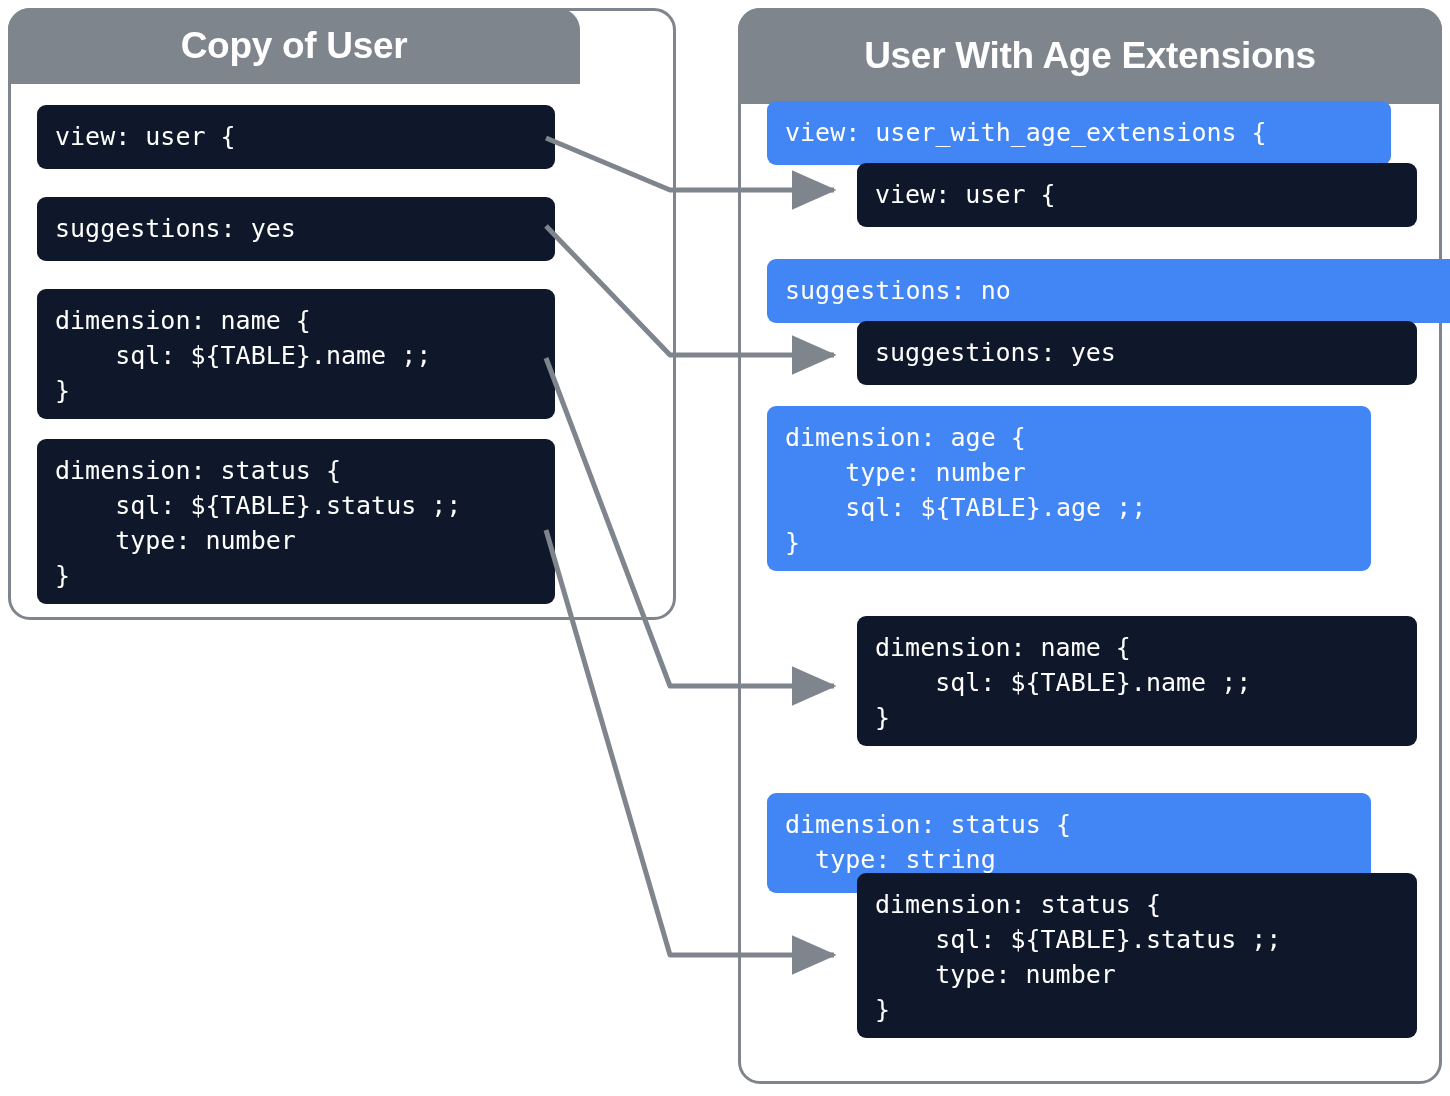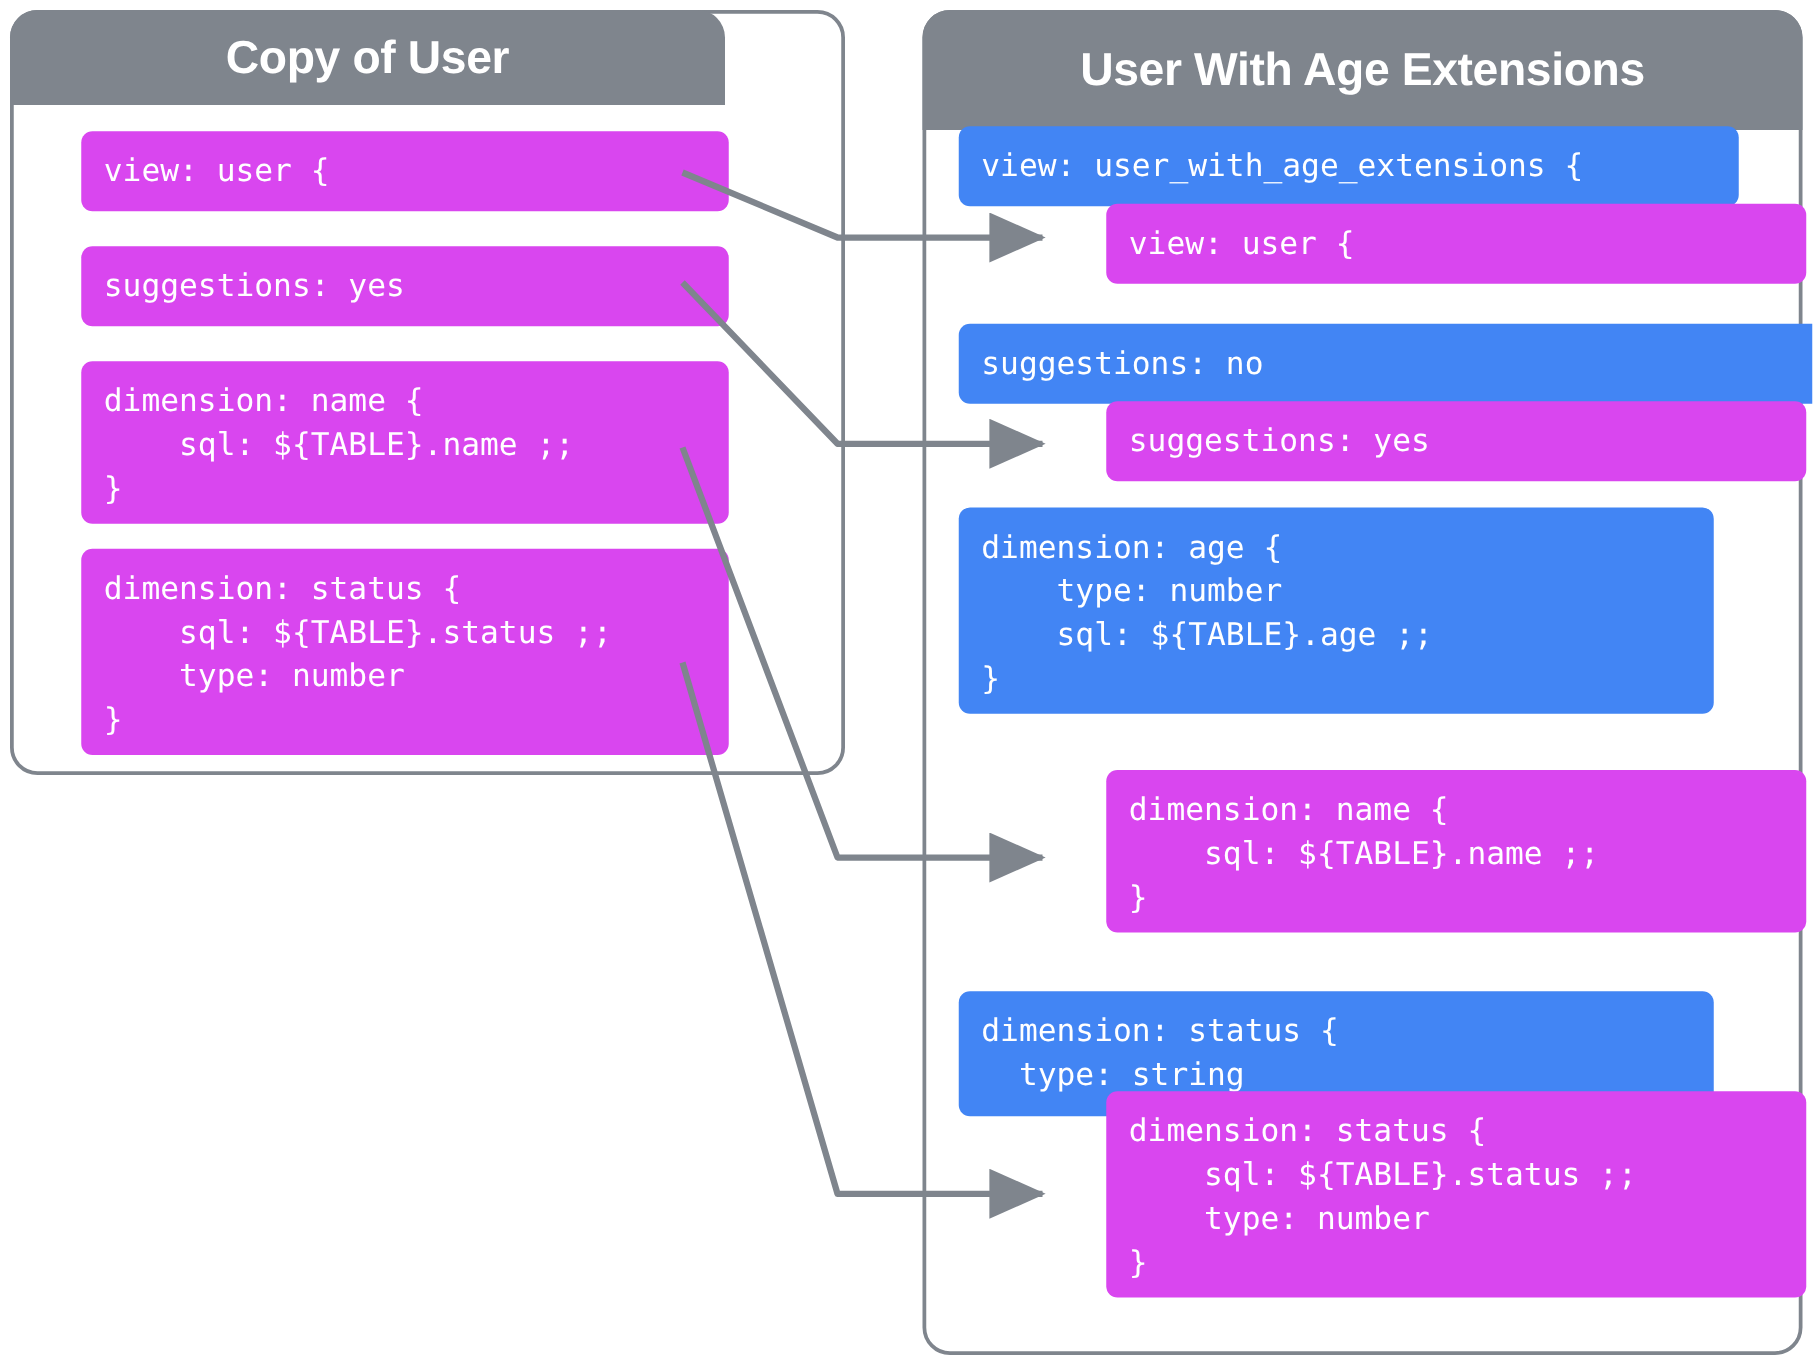--- a/index.html
+++ b/index.html
@@ -55,21 +55,21 @@
     box-sizing: border-box;
     border-radius: 9px;
     color: #ffffff;
     font-family: "DejaVu Sans Mono", "Liberation Mono", monospace;
     font-size: 25px;
     line-height: 35px;
     white-space: pre;
     padding: 14px 0 14px 18px;
     letter-spacing: 0px;
   }
-  .blk-dark  { background: #d946ef; margin-left: 28px; }
+  .blk-dark  { background: #0f172a; }
   .blk-light { background: #4285f4; }
 
   
   #connectors {
     position: absolute;
     left: 0; top: 0;
     width: 1450px; height: 1096px;
     pointer-events: none;
   }
 </style>

